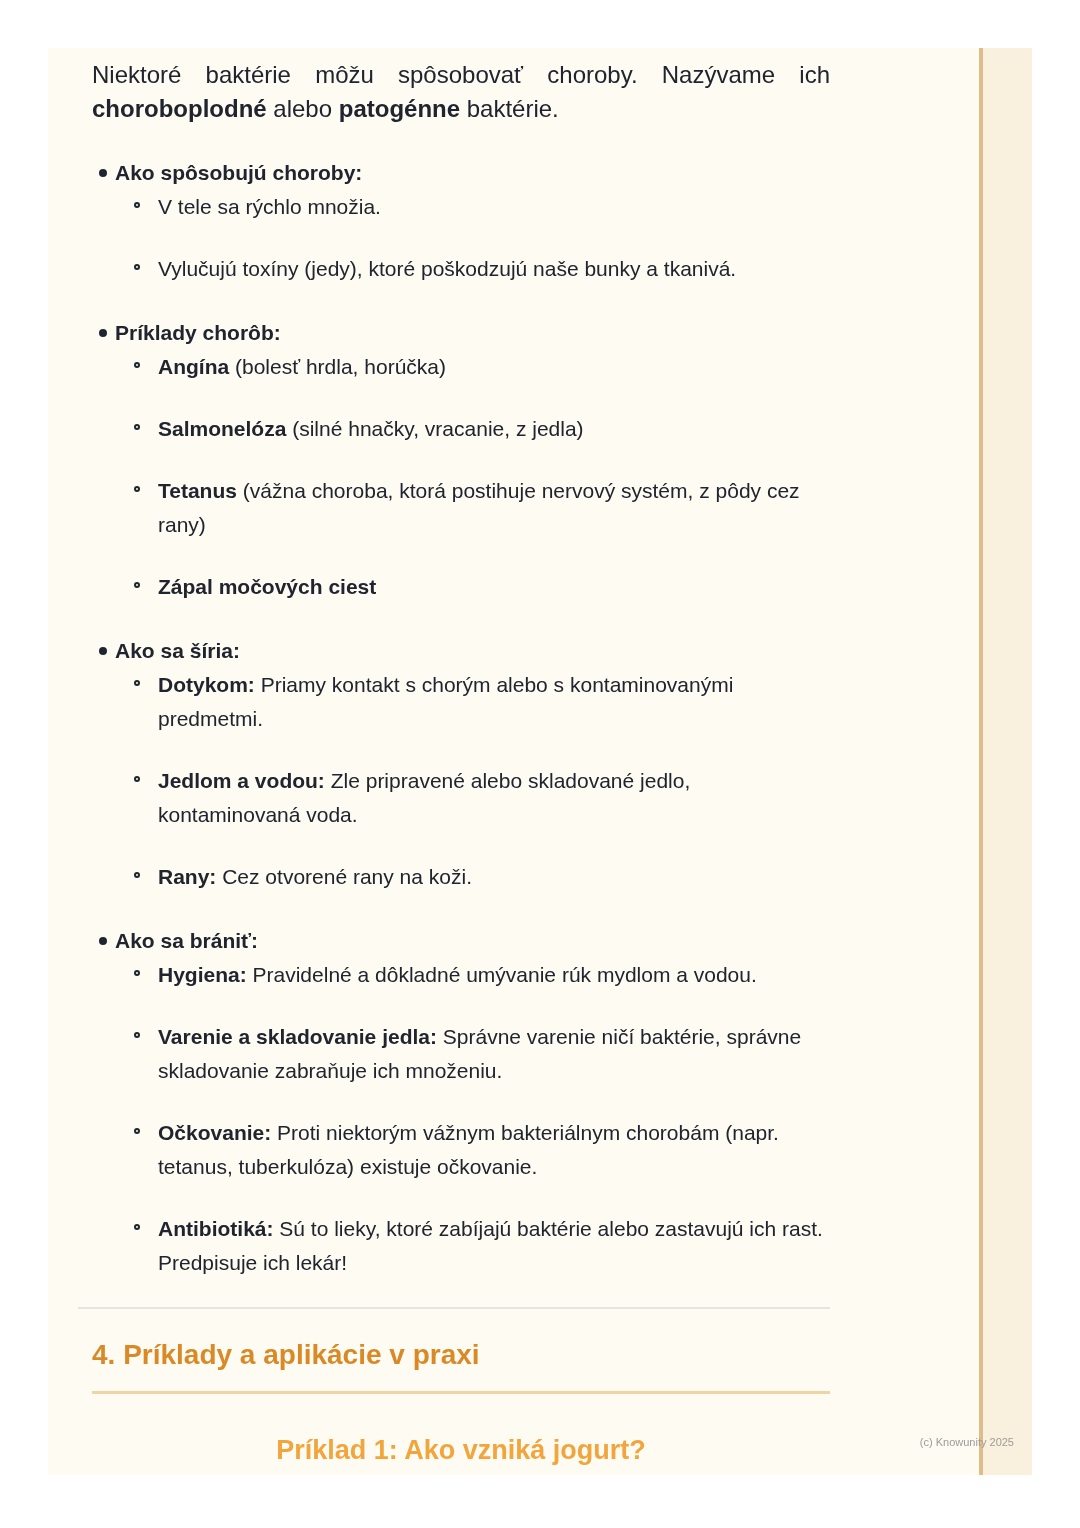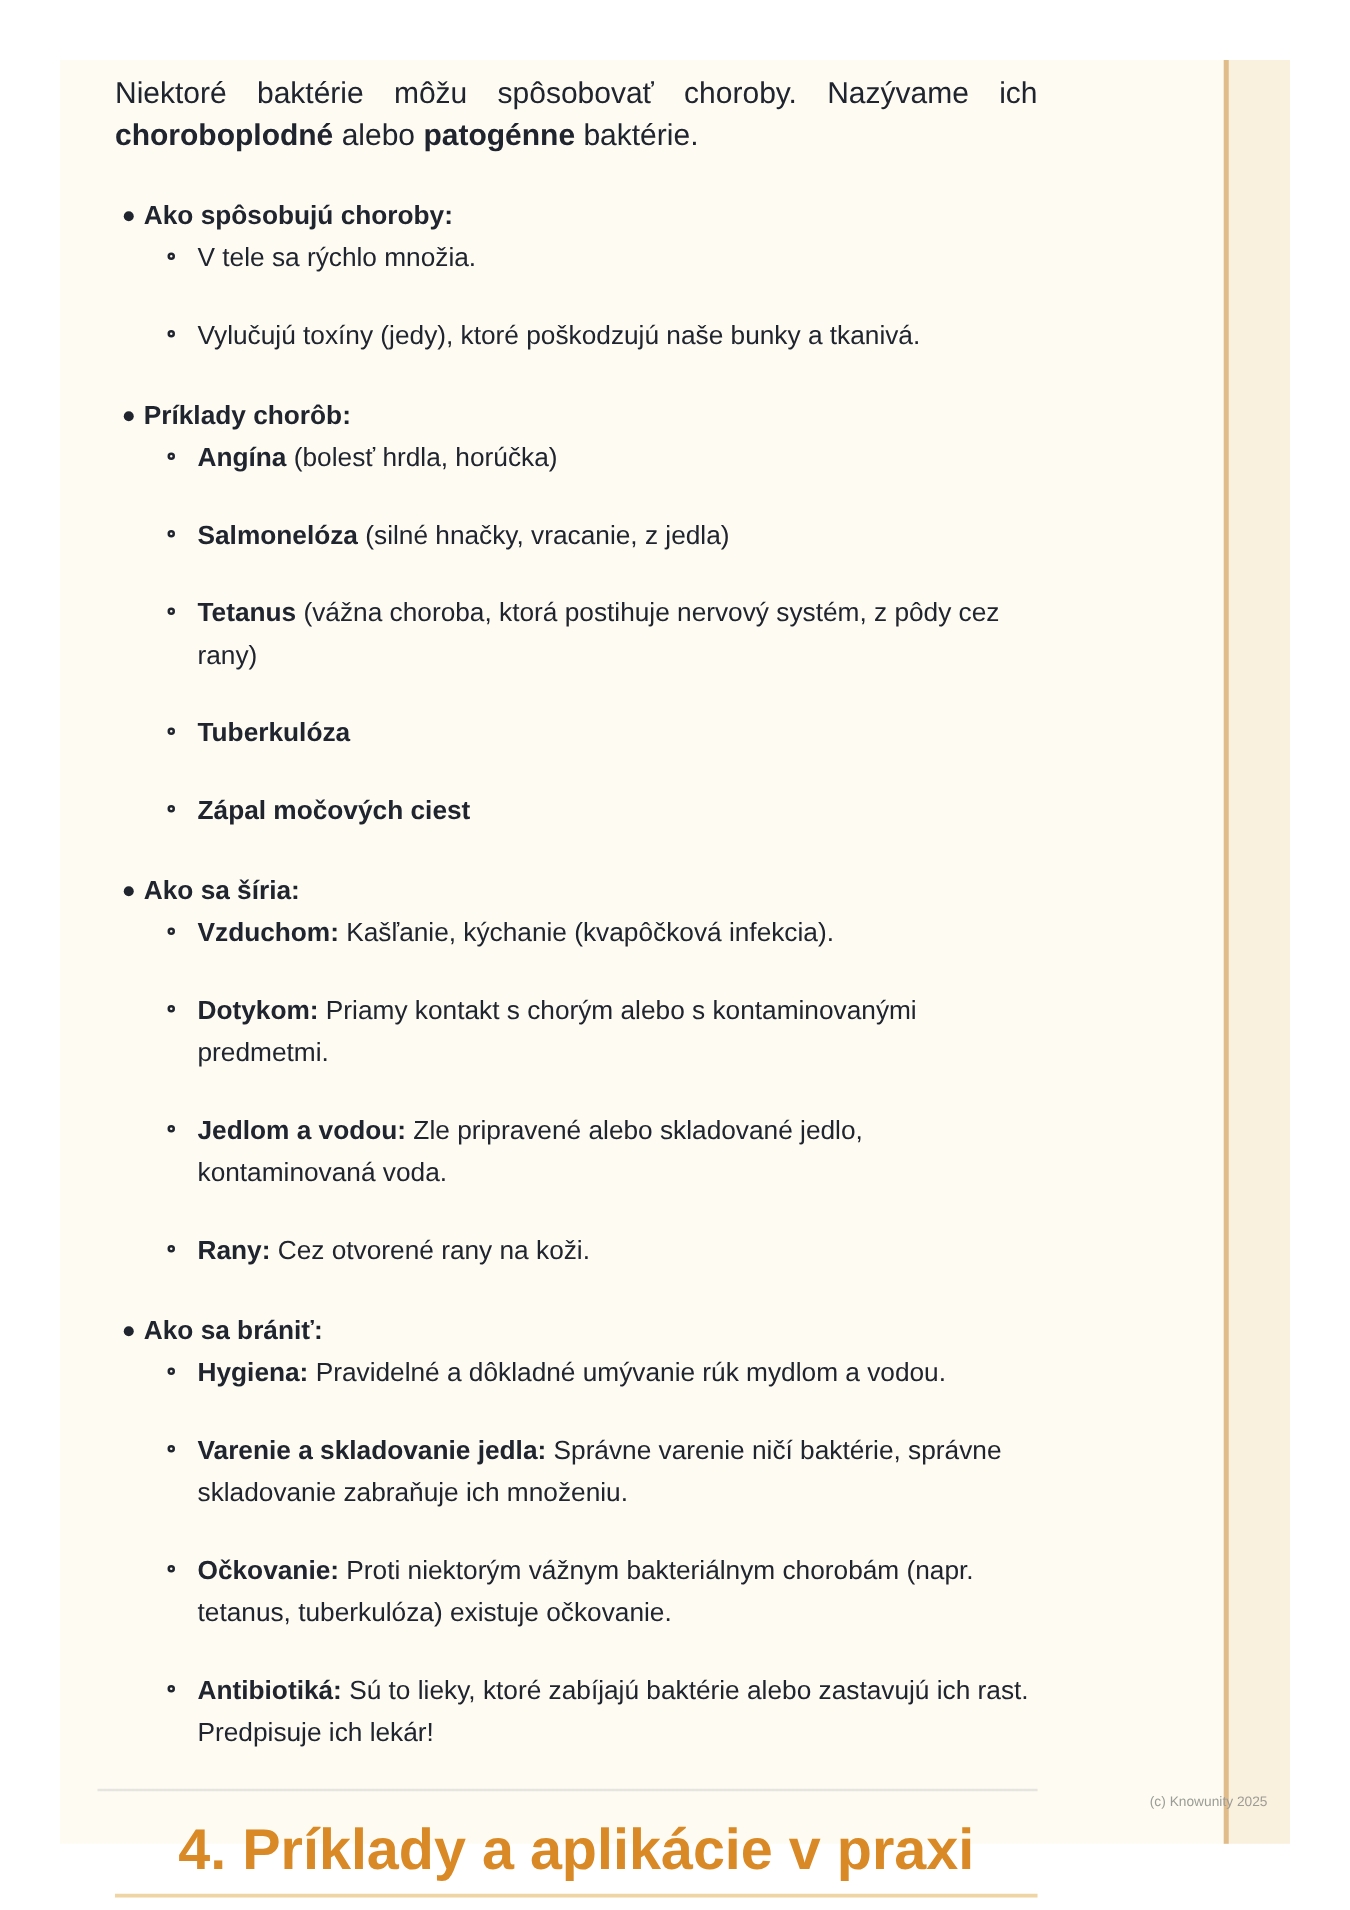--- a/index.html
+++ b/index.html
@@ -55,25 +55,24 @@
     background:transparent;
   }
   .li2 b{font-weight:700;}
   .divider{
     margin:27px 0 0 -14px;
     width:752px; height:0;
     border-top:2px solid var(--divider);
   }
   h1.sec-title{
     margin-top:26px;
-    font-size:46px; line-height:40px; font-weight:700;
+    font-size:28px; line-height:40px; font-weight:700;
     color:var(--h1-orange);
     padding-bottom:16px;
     border-bottom:3px solid var(--h1-underline);
-    text-align:center;
   }
   h2.sub-title{
     margin-top:40px;
     font-size:27px; line-height:32px; font-weight:700;
     color:var(--h2-orange);
     text-align:center;
   }
   .footer{
     position:absolute; right:18px; bottom:27px;
     font-size:11px; color:var(--footer-gray);
@@ -103,32 +102,30 @@
 
     <div class="section">
       <div class="li1">
         <span class="dot"></span>
         <div class="li1-text"><b>Príklady chorôb:</b></div>
       </div>
       <div class="items">
         <div class="li2"><span class="ring"></span><b>Angína</b><span> (bolesť hrdla, horúčka)</span></div>
         <div class="li2"><span class="ring"></span><b>Salmonelóza</b><span> (silné hnačky, vracanie, z jedla)</span></div>
         <div class="li2"><span class="ring"></span><b>Tetanus</b><span> (vážna choroba, ktorá postihuje nervový systém, z pôdy cez rany)</span></div>
-        <div class="li2"><span class="ring"></span><b>Tuberkulóza</b><span></span></div>
         <div class="li2"><span class="ring"></span><b>Zápal močových ciest</b><span></span></div>
       </div>
     </div>
 
     <div class="section">
       <div class="li1">
         <span class="dot"></span>
         <div class="li1-text"><b>Ako sa šíria:</b></div>
       </div>
       <div class="items">
-        <div class="li2"><span class="ring"></span><b>Vzduchom:</b><span> Kašľanie, kýchanie (kvapôčková infekcia).</span></div>
         <div class="li2"><span class="ring"></span><b>Dotykom:</b><span> Priamy kontakt s chorým alebo s kontaminovanými predmetmi.</span></div>
         <div class="li2"><span class="ring"></span><b>Jedlom a vodou:</b><span> Zle pripravené alebo skladované jedlo, kontaminovaná voda.</span></div>
         <div class="li2"><span class="ring"></span><b>Rany:</b><span> Cez otvorené rany na koži.</span></div>
       </div>
     </div>
 
     <div class="section">
       <div class="li1">
         <span class="dot"></span>
         <div class="li1-text"><b>Ako sa brániť:</b></div>

